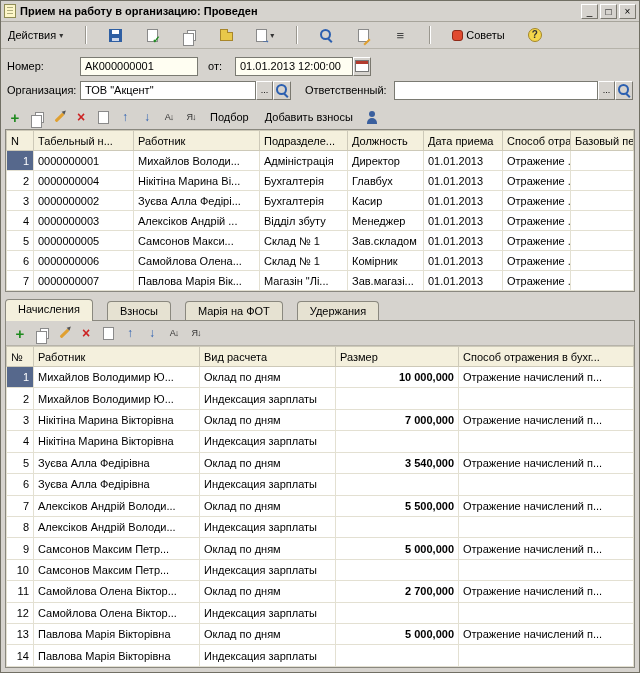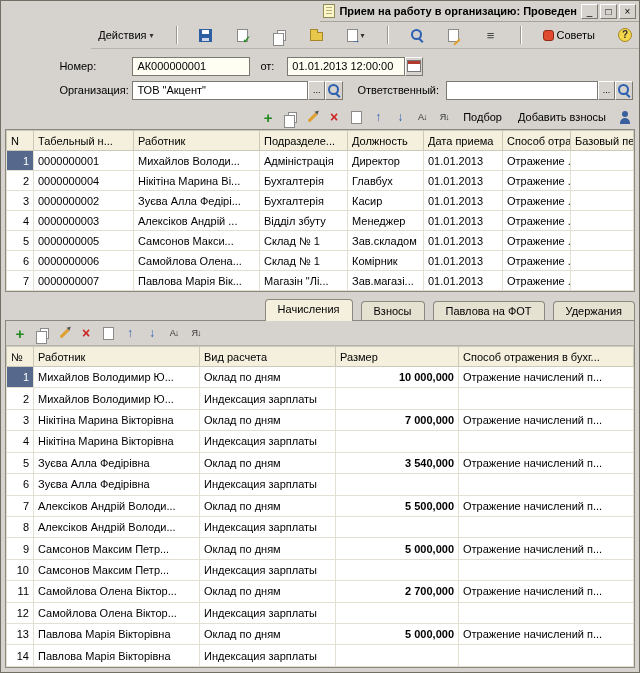--- a/index.html
+++ b/index.html
@@ -1,20 +1,20 @@
 <!DOCTYPE html>
 <html><head>
 <meta charset="utf-8">
 <style>
   * { box-sizing: border-box; }
   html,body { margin:0; padding:0; background:#9a988f; }
   body { font-family:"Liberation Sans", sans-serif; font-size:11px; color:#000; }
 
   .window { width:640px; height:673px; background:#d6d3ce; border:1px solid #716f64;
-            display:flex; flex-direction:column; overflow:hidden;align-items:flex-end; }
+            display:flex; flex-direction:column; overflow:hidden; }
 
   
   .titlebar { height:21px; flex:none; display:flex; align-items:center; gap:4px;
               padding:0 3px; background:#d6d3ce; border-bottom:1px solid #a7a49b; }
   .title-icon { width:12px; height:14px; background:#fdf6c8; border:1px solid #8f8c55; position:relative; }
   .title-icon::before { content:""; position:absolute; top:2px; left:2px; right:2px; height:1px; background:#b0ad7e; box-shadow:0 3px 0 #b0ad7e, 0 6px 0 #b0ad7e; }
   .title-text { font-weight:bold; flex:1; white-space:nowrap; overflow:hidden; }
   .win-btns { display:flex; gap:2px; }
   .win-btn { width:17px; height:15px; background:#d6d3ce; border:1px solid;
              border-color:#ffffff #7a786f #7a786f #ffffff; font-size:10px; line-height:11px;
@@ -91,21 +91,21 @@
              height:20px; padding:1px 4px; white-space:nowrap; overflow:hidden; font-size:11px; }
   .grid td { background:#fff; border:1px solid #e3e0d2; height:20px; padding:1px 4px;
              white-space:nowrap; overflow:hidden; font-size:11px; }
   .grid td.num { text-align:right;font-weight:bold; }
   .grid tr.current td.rownum { background:#56688c; color:#fff; }
   .grid td.rownum { text-align:right; }
 
   .upper-wrap { flex:none; }
 
   
-  .tabs { flex:none; display:flex; align-items:flex-end; padding:6px 4px 0; gap:8px; }
+  .tabs { flex:none; display:flex; align-items:flex-end; padding:6px 4px 0; gap:14px; }
   .tab { padding:3px 12px 3px; background:#e6e2d2; border:1px solid #8a887f; border-bottom:none;
          border-radius:4px 4px 0 0; cursor:default; position:relative; top:1px; height:20px; }
   .tab.active { background:#f4f0dd; height:22px; top:1px; z-index:2; }
 
   .panel { flex:1; margin:0 4px 4px; border:1px solid #8a887f; background:#d6d3ce;
            display:flex; flex-direction:column; overflow:hidden; position:relative; z-index:1; }
   .panel .grid-wrap { flex:1; margin:0; border:none; border-top:1px solid #b6b3aa; display:flex; }
   .panel table.grid { height:100%; }
 </style>
 </head>
@@ -321,21 +321,21 @@
             <td>Отражение ...</td>
             <td></td>
           </tr>
         </tbody>
     </table>
   </div>
 
   <div class="tabs">
     <div class="tab active">Начисления</div>
     <div class="tab">Взносы</div>
-    <div class="tab">Павлова на ФОТ</div>
+    <div class="tab">Марія на ФОТ</div>
     <div class="tab">Удержания</div>
   </div>
 
   <div class="panel">
     <div class="tbl-toolbar">
       <button class="tbl-btn">
           <span class="i-plus">+</span>
         </button>
       <button class="tbl-btn">
           <span class="i-copy"></span>

